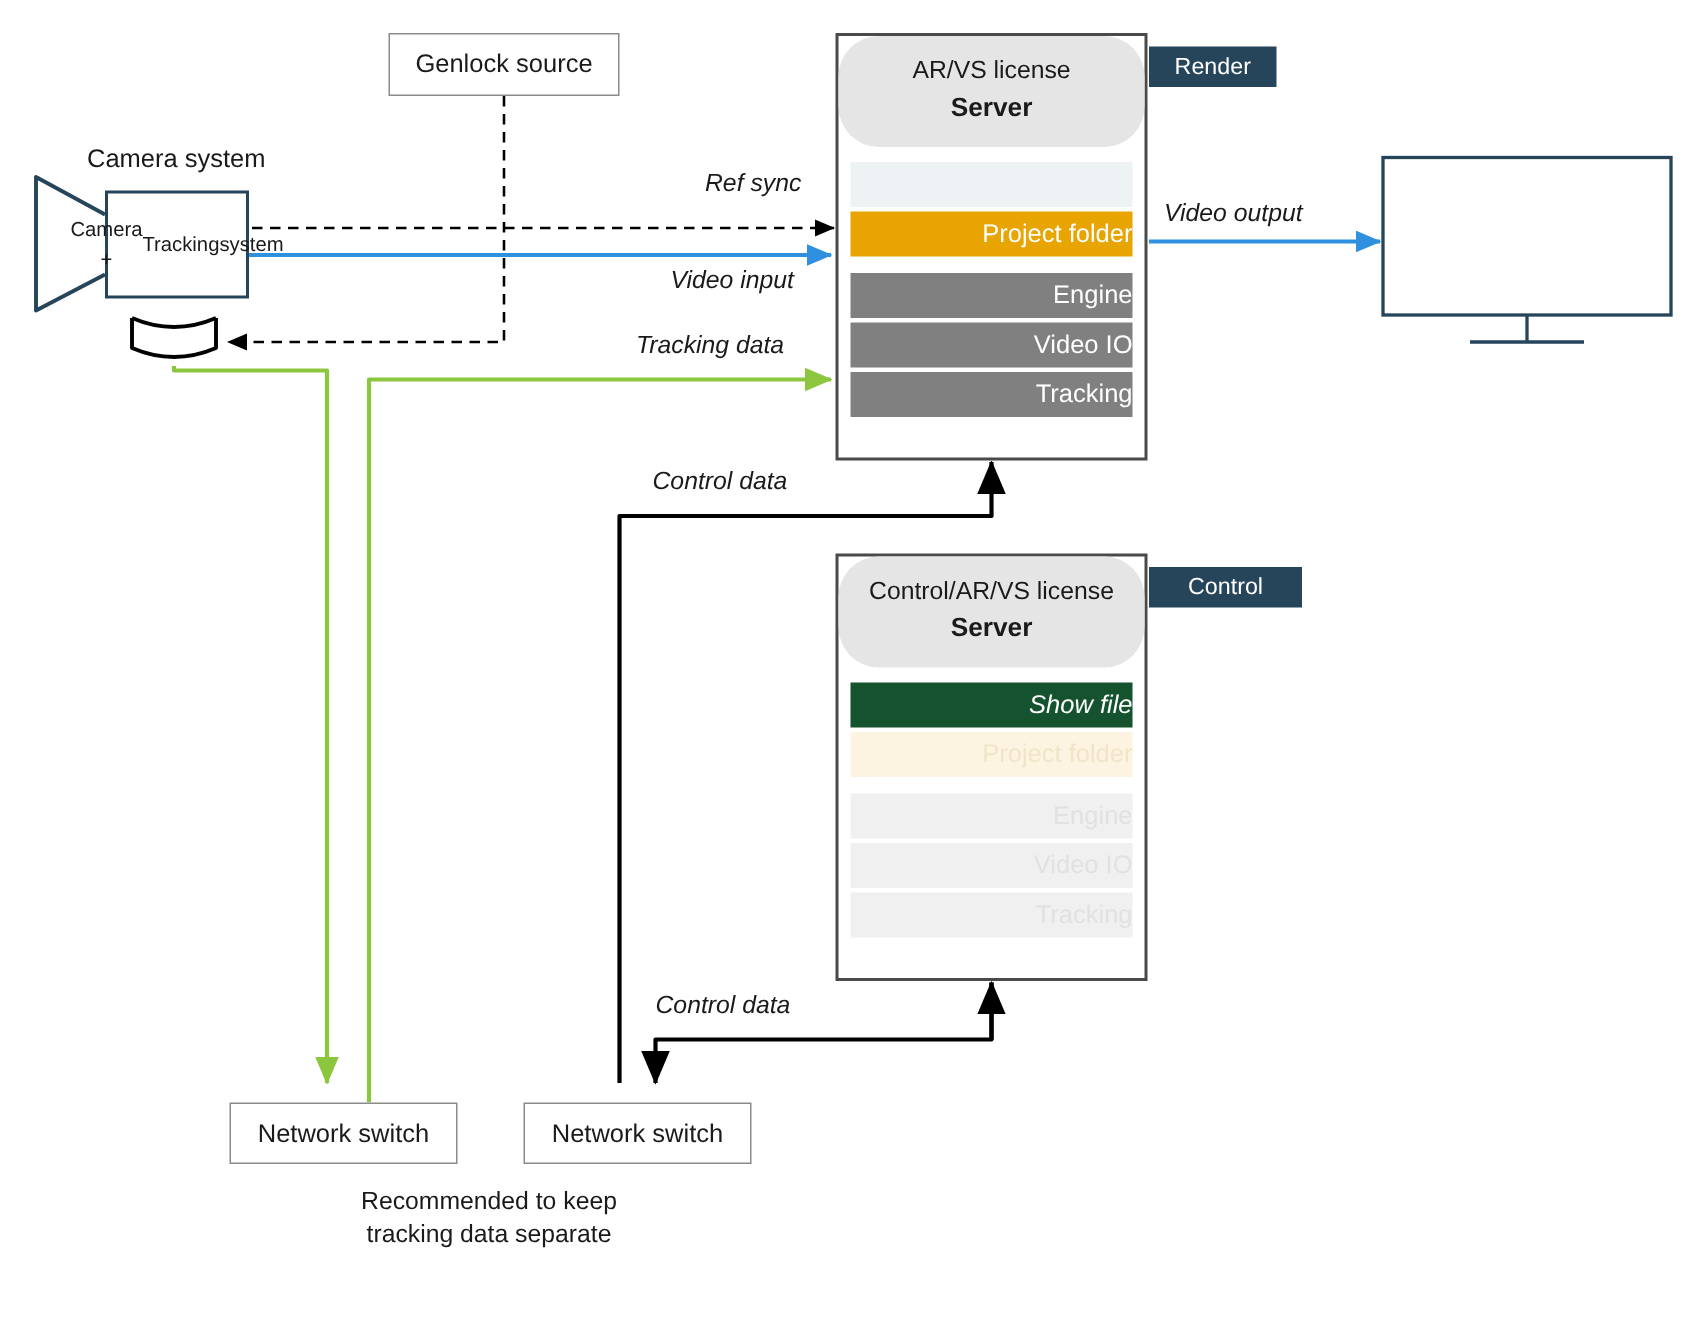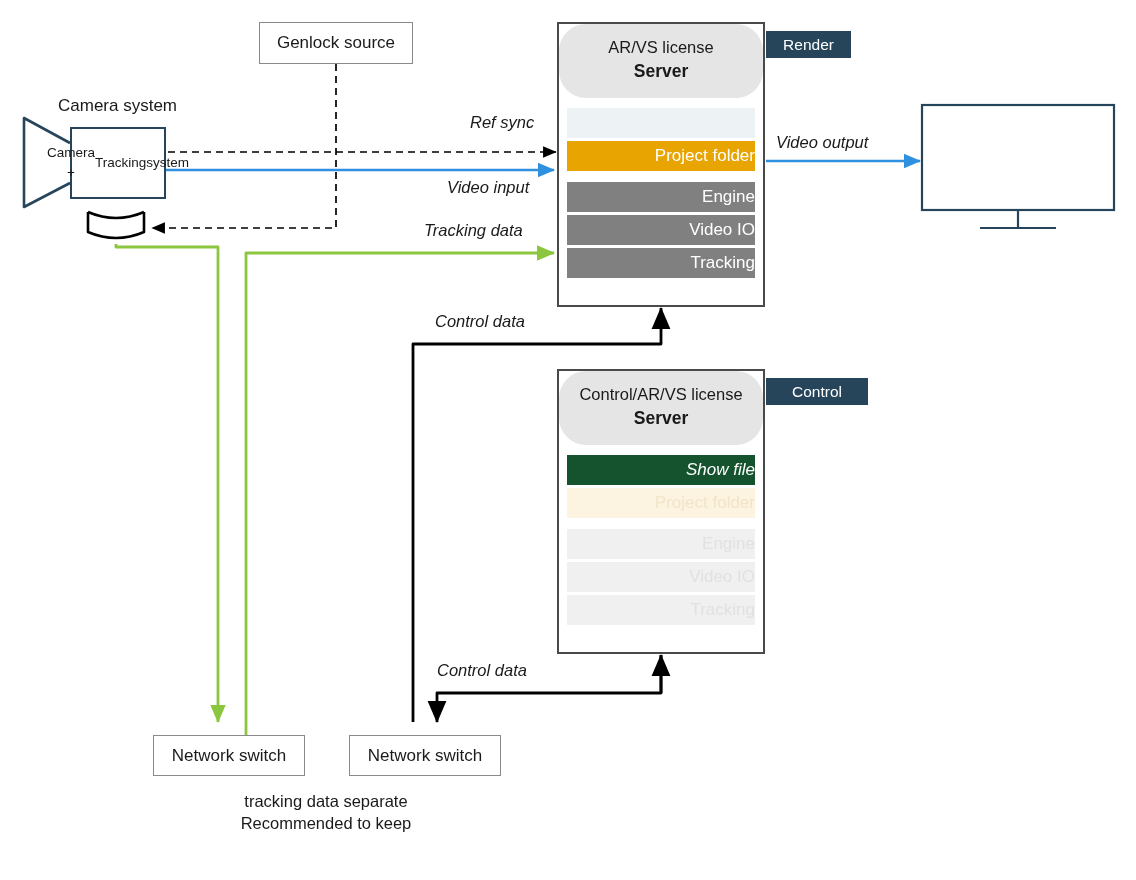--- a/index.html
+++ b/index.html
@@ -245,22 +245,22 @@
 
   <div class="abs wire-box" style="left:153px; top:735px; width:152px; height:41px;">
     <span>Network switch</span>
   </div>
 
   <div class="abs wire-box" style="left:349px; top:735px; width:152px; height:41px;">
     <span>Network switch</span>
   </div>
 
   <div class="abs note-text" style="left:156px; top:790px; width:340px;">
+    <div>Recommended to keep</div>
     <div>tracking data separate</div>
-    <div>Recommended to keep</div>
   </div>
 
   <div class="abs flow-label" style="left:470px; top:113px;">Ref sync</div>
 
   <div class="abs flow-label" style="left:447px; top:178px;">Video input</div>
 
   <div class="abs flow-label" style="left:424px; top:221px;">Tracking data</div>
 
   <div class="abs flow-label" style="left:776px; top:133px;">Video output</div>
 

